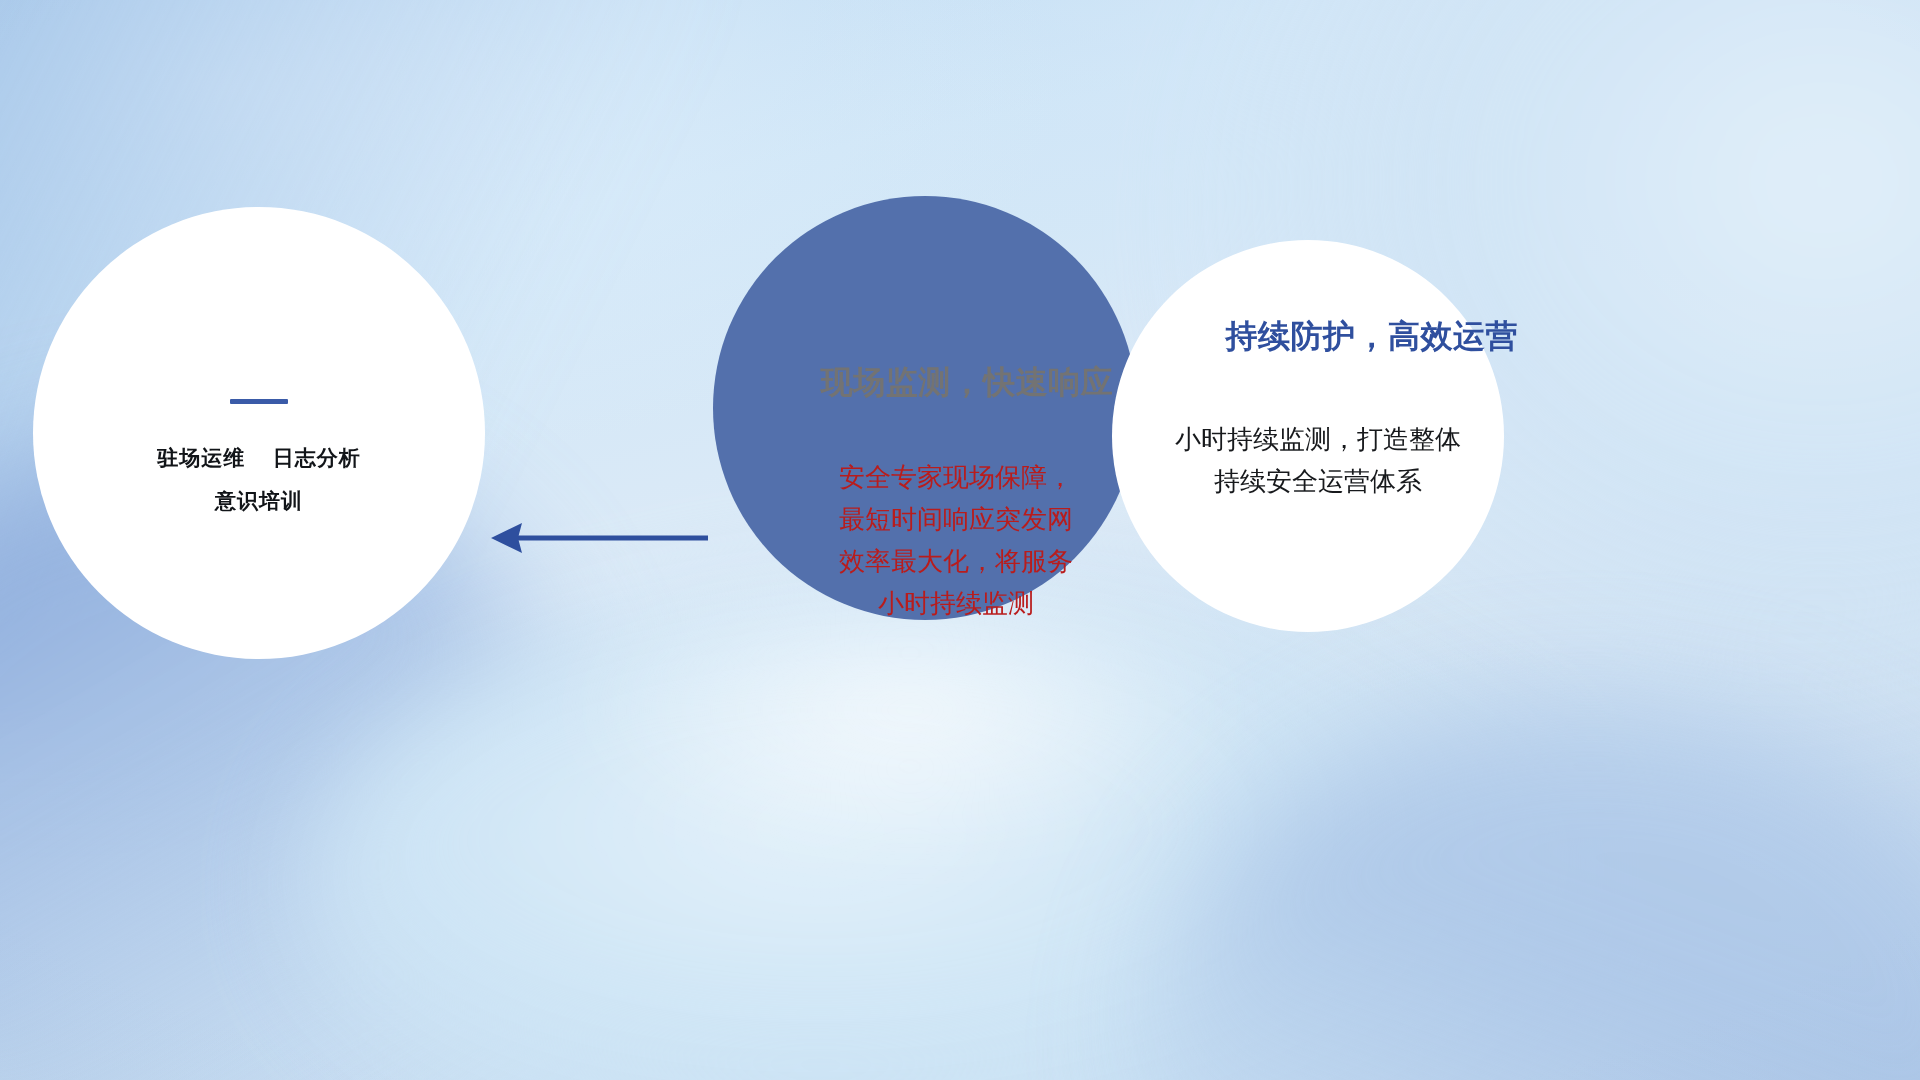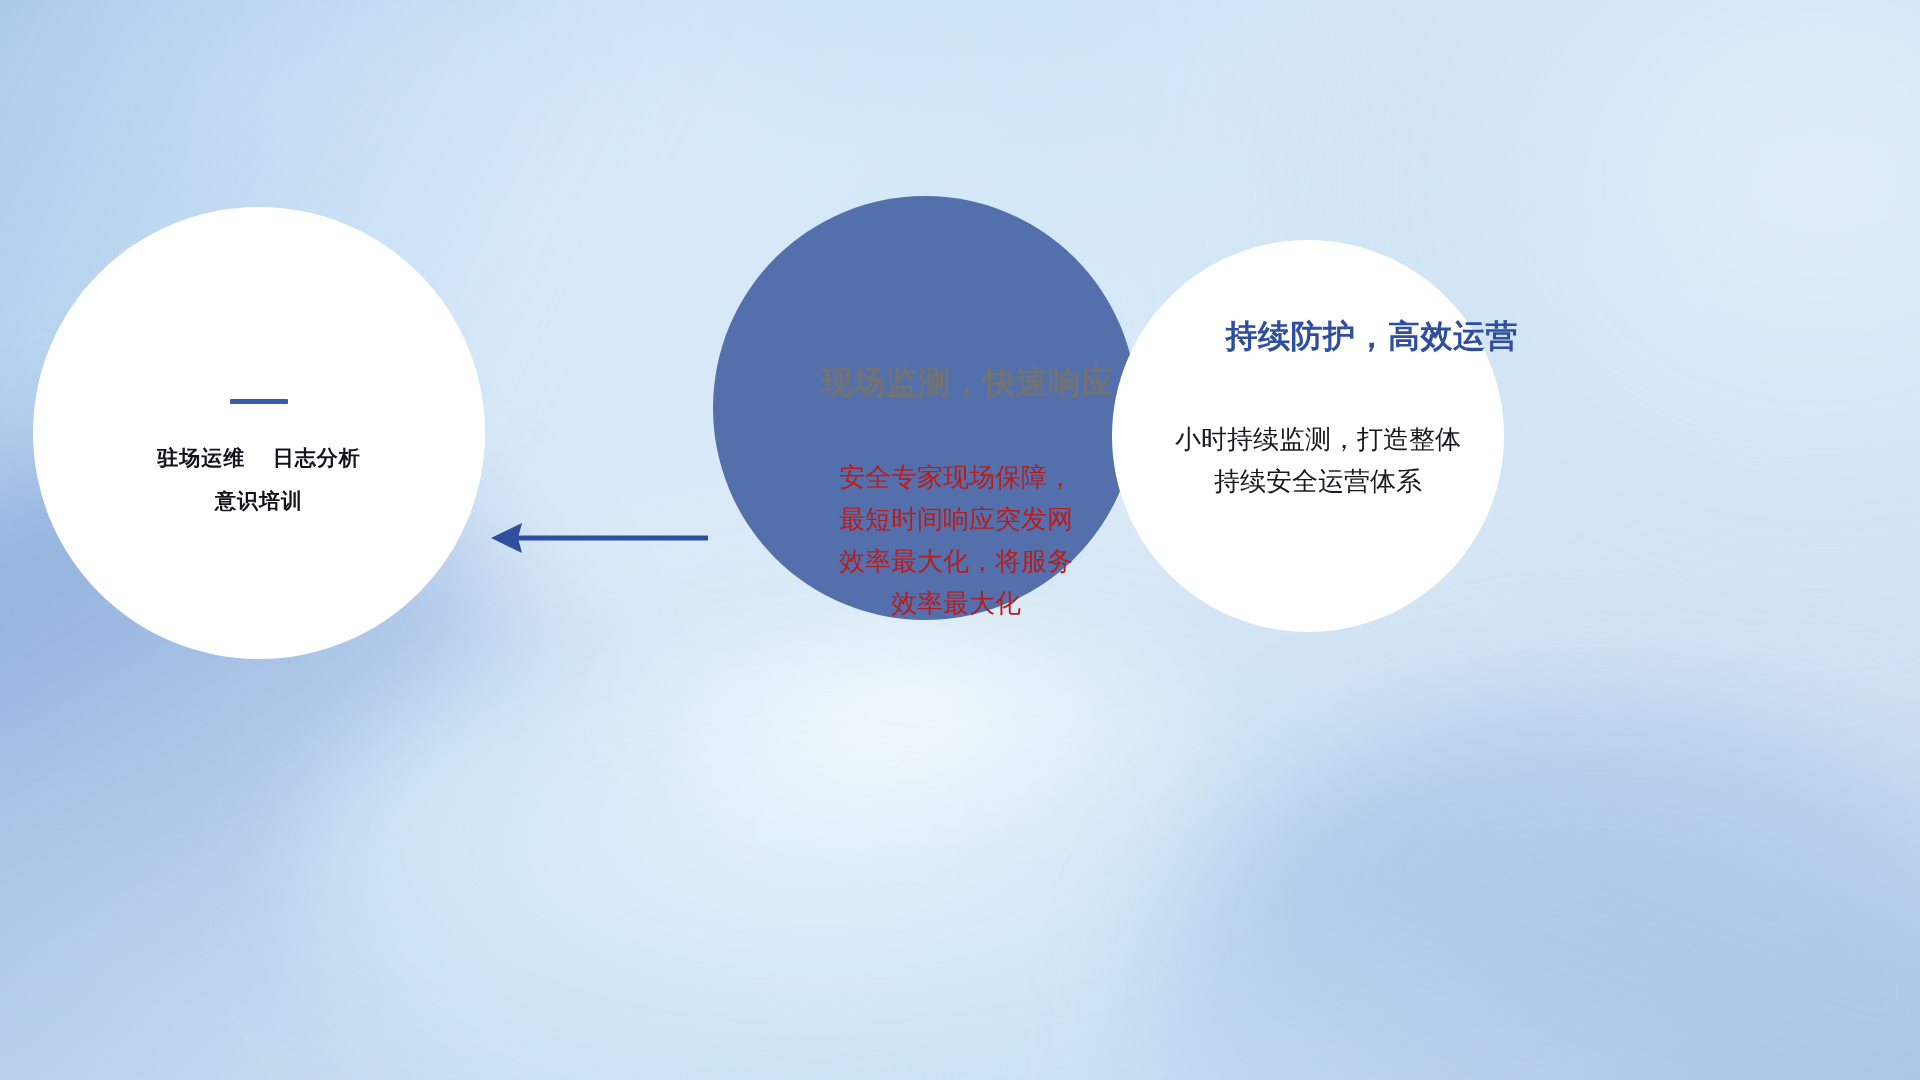--- a/index.html
+++ b/index.html
@@ -175,21 +175,21 @@
       <div class="left-line">意识培训</div>
     </div>
   </div>
 
   <div id="mid-content">
     <div id="mid-title">现场监测，快速响应</div>
     <div id="mid-body">
       <div>安全专家现场保障，</div>
       <div>最短时间响应突发网</div>
       <div>效率最大化，将服务</div>
-      <div>效率最大化</div>
+      <div>小时持续监测</div>
     </div>
   </div>
 
   <div id="right-content">
     <div id="right-title">持续防护，高效运营</div>
     <div id="right-body">
       <div>小时持续监测，打造整体</div>
       <div>持续安全运营体系</div>
     </div>
   </div>

